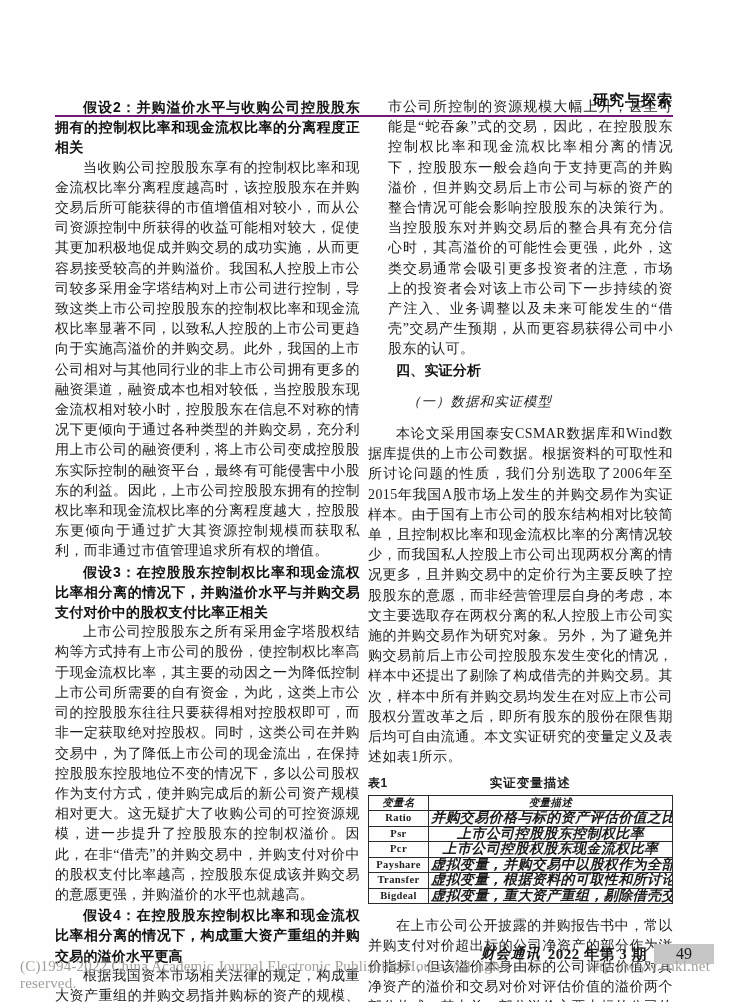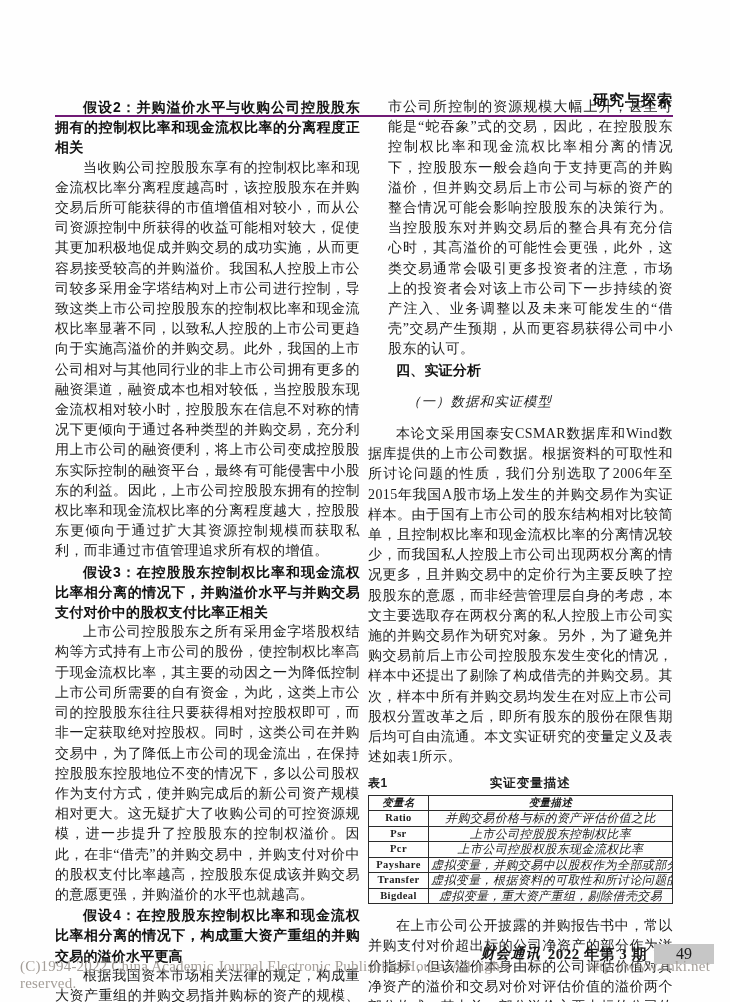--- a/index.html
+++ b/index.html
@@ -26,22 +26,22 @@
     color:#131313;
   }
   .col .sub-heading { margin:12px; text-indent:2em; font-style:italic; font-weight:normal; font-size:13.5px; letter-spacing:1px; }
   .table-block { margin:5px 0 12px 0; }
   .table-caption { display:flex; align-items:baseline; margin-bottom:2px; }
   .table-caption .cap-label { font-weight:bold; font-size:12px; font-family:"Liberation Sans","DejaVu Sans",sans-serif; }
   .table-caption .cap-title { flex:1; text-align:center; font-weight:bold; font-size:12.5px; letter-spacing:1px; }
   table.vars { width:100%; border-collapse:collapse; table-layout:fixed; }
   table.vars td {
     border:1px solid #2b2b2b; text-align:center; vertical-align:middle;
-    font-size:12px; line-height:12.5px; padding:1px 2px;
-    white-space:nowrap; overflow:hidden;
+    font-size:14px; line-height:12.5px; padding:1px 2px;
+    white-space:nowrap; overflow:hidden;font-weight:bold;
   }
   table.vars td.var-name { font-weight:bold; font-size:10.5px; font-style:normal; }
   table.vars td.var-desc { font-style:italic; }
   table.vars tr.head td { font-weight:bold; font-style:italic; font-size:10.5px; }
   .journal-line {
     position:absolute; right:16px; bottom:38px;
     display:flex; align-items:center; gap:7px;
   }
   .journal-name { font-weight:bold; font-style:italic; font-size:14px; letter-spacing:1px; color:#151515; }
   .journal-issue { font-weight:600; font-size:15px; letter-spacing:0.5px; color:#1a1a1a; }

